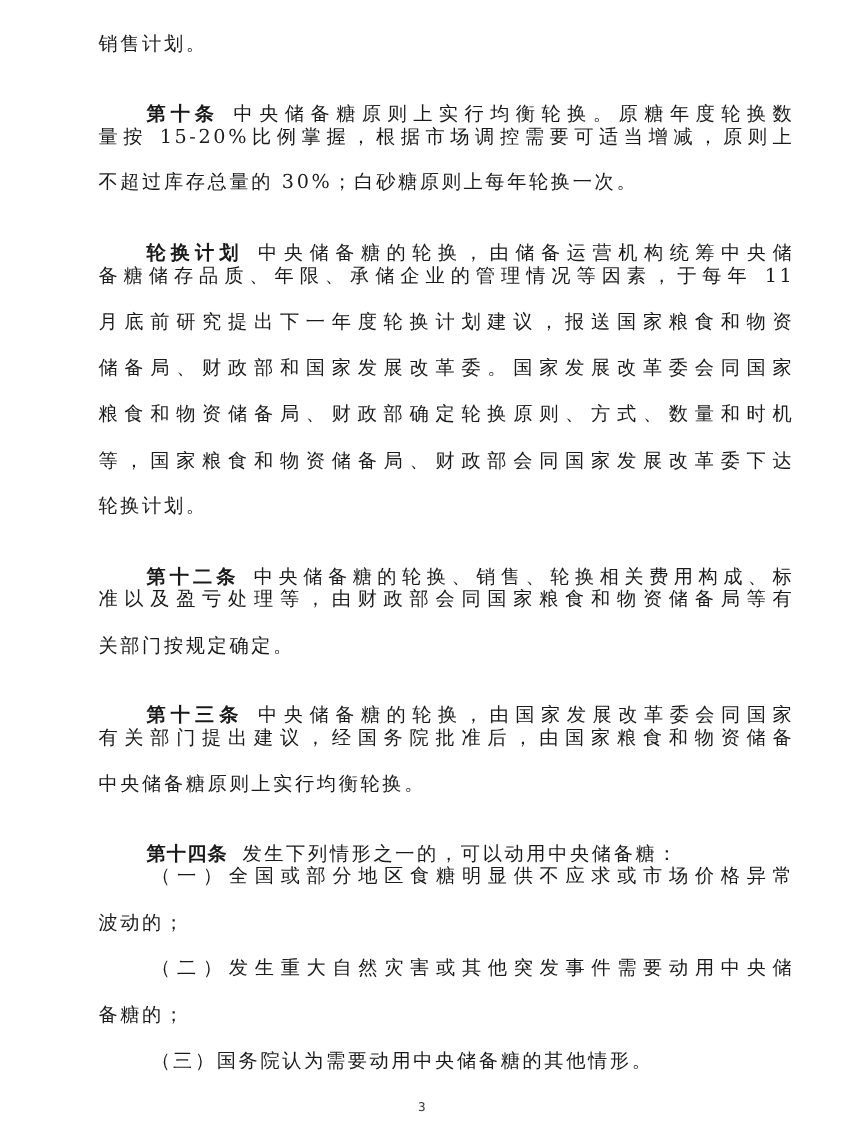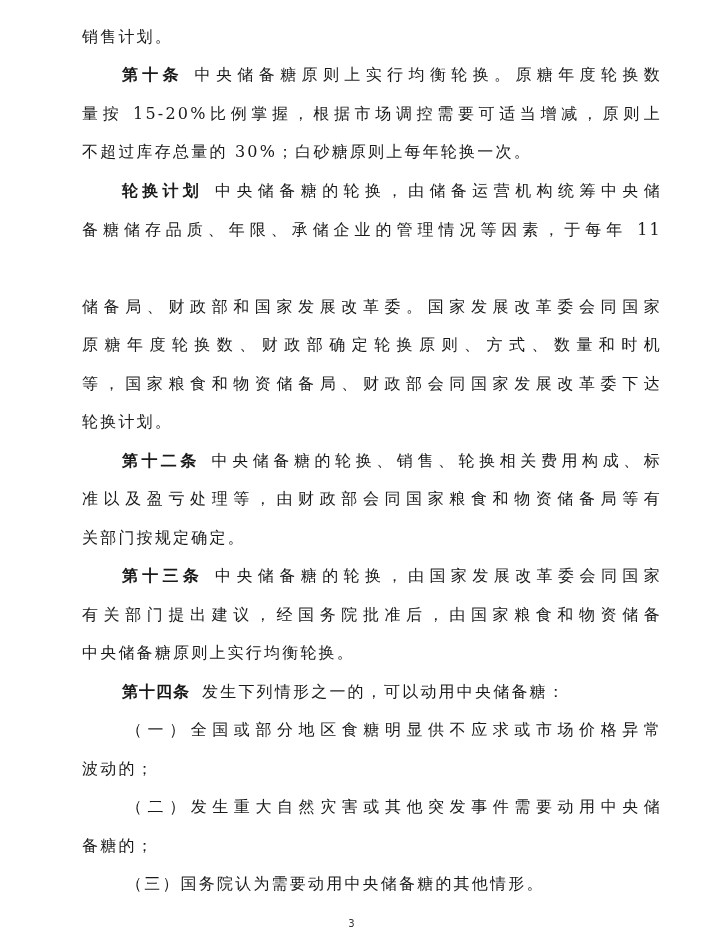--- a/index.html
+++ b/index.html
@@ -24,21 +24,21 @@
     .line {
       position: absolute;
       left: 82px;
       width: 580px;
       height: 30px;
       font-size: 16px;
       line-height: 30px;
       white-space: nowrap;
       letter-spacing: 2.2px;
     }
-    .line.indent { left: 122px; width: 540px; }
+    .line.indent { left: 122px; width: 540px; margin-top: 20px; }
     .line.indent-item { left: 126px; width: 536px; }
     .line.justify {
       text-align: justify;
       text-align-last: justify;
     }
     .art {
       font-family: "DejaVu Sans", "Liberation Sans", sans-serif;
       font-weight: bold;
       letter-spacing: 1px;
       margin-right: 12px;
@@ -71,25 +71,28 @@
   <div class="line" style="top:137px">
     <span>不超过库存总量的 30%；白砂糖原则上每年轮换一次。</span>
   </div>
 
   <div class="line indent justify" style="top:176px">
     <span class="art">轮换计划</span><span>中央储备糖的轮换，由储备运营机构统筹中央储</span>
   </div>
   <div class="line justify" style="top:215px">
     <span>备糖储存品质、年限、承储企业的管理情况等因素，于每年 11</span>
   </div>
+  <div class="line justify" style="top:253px">
+    <span>月底前研究提出下一年度轮换计划建议，报送国家粮食和物资</span>
+  </div>
   <div class="line justify" style="top:292px">
     <span>储备局、财政部和国家发展改革委。国家发展改革委会同国家</span>
   </div>
   <div class="line justify" style="top:330px">
-    <span>原糖年度轮换数、财政部确定轮换原则、方式、数量和时机</span>
+    <span>粮食和物资储备局、财政部确定轮换原则、方式、数量和时机</span>
   </div>
   <div class="line justify" style="top:369px">
     <span>等，国家粮食和物资储备局、财政部会同国家发展改革委下达</span>
   </div>
   <div class="line" style="top:407px">
     <span>轮换计划。</span>
   </div>
 
   <div class="line indent justify" style="top:446px">
     <span class="art">第十二条</span><span>中央储备糖的轮换、销售、轮换相关费用构成、标</span>

